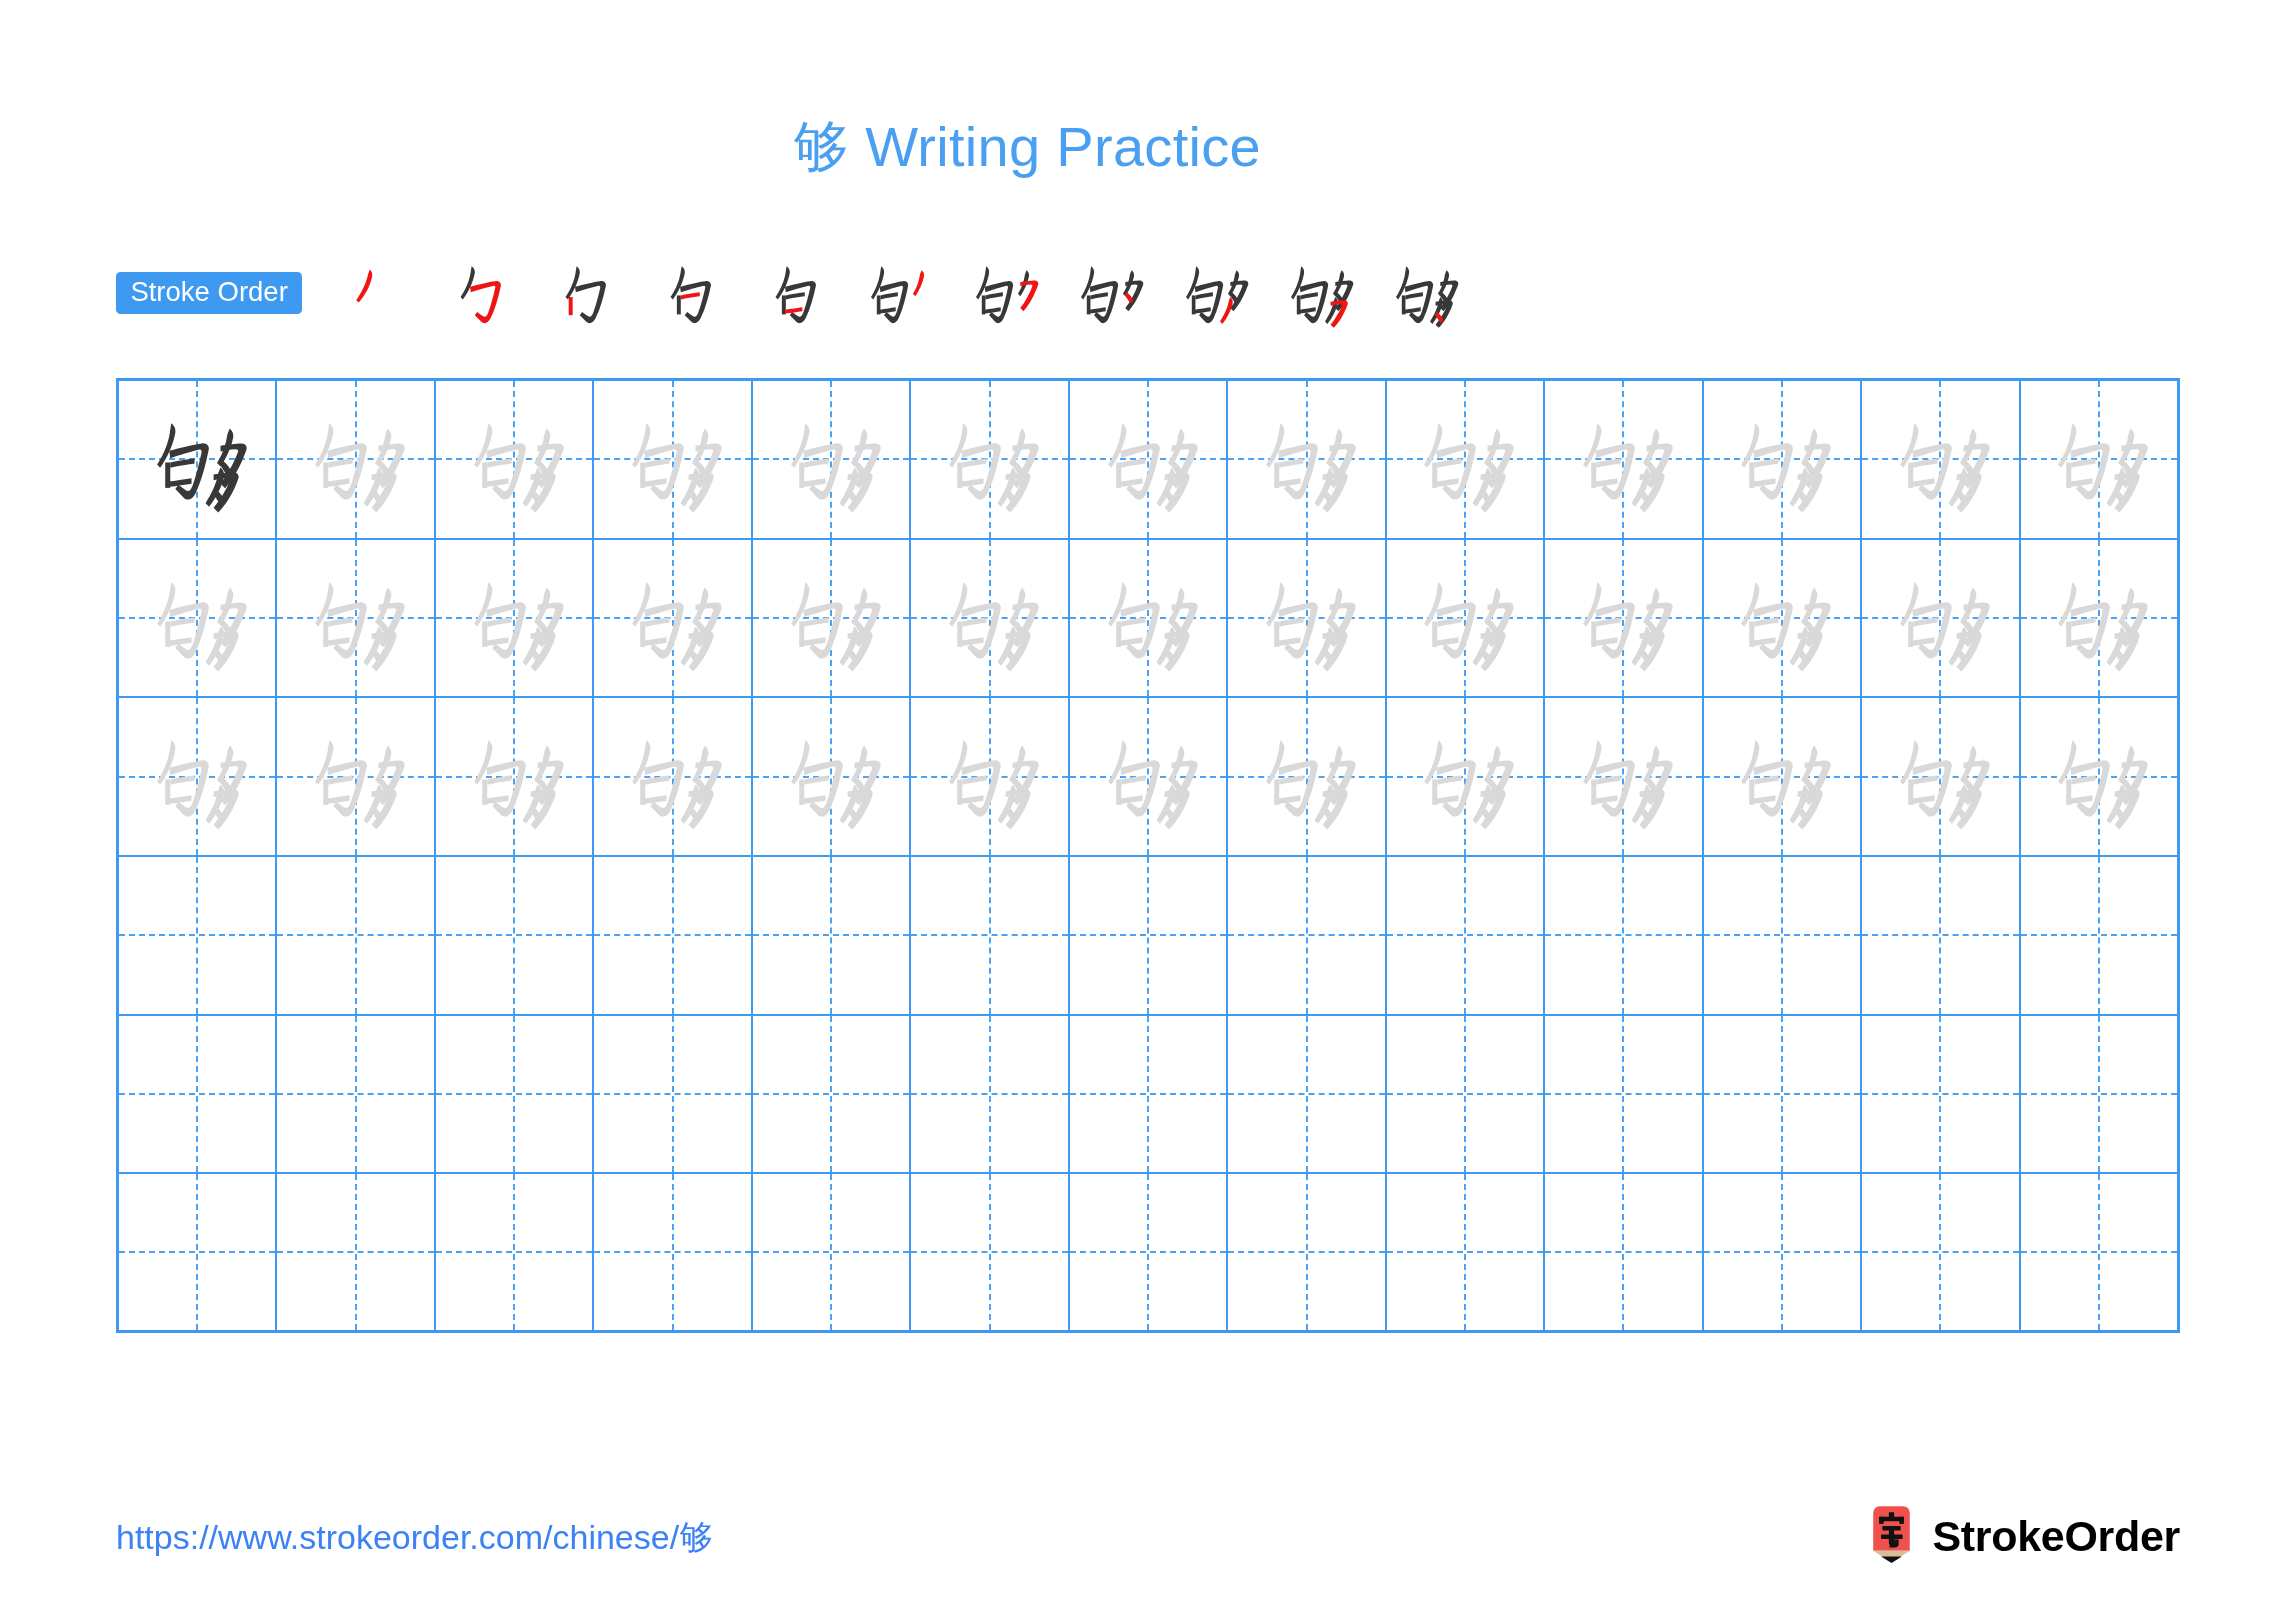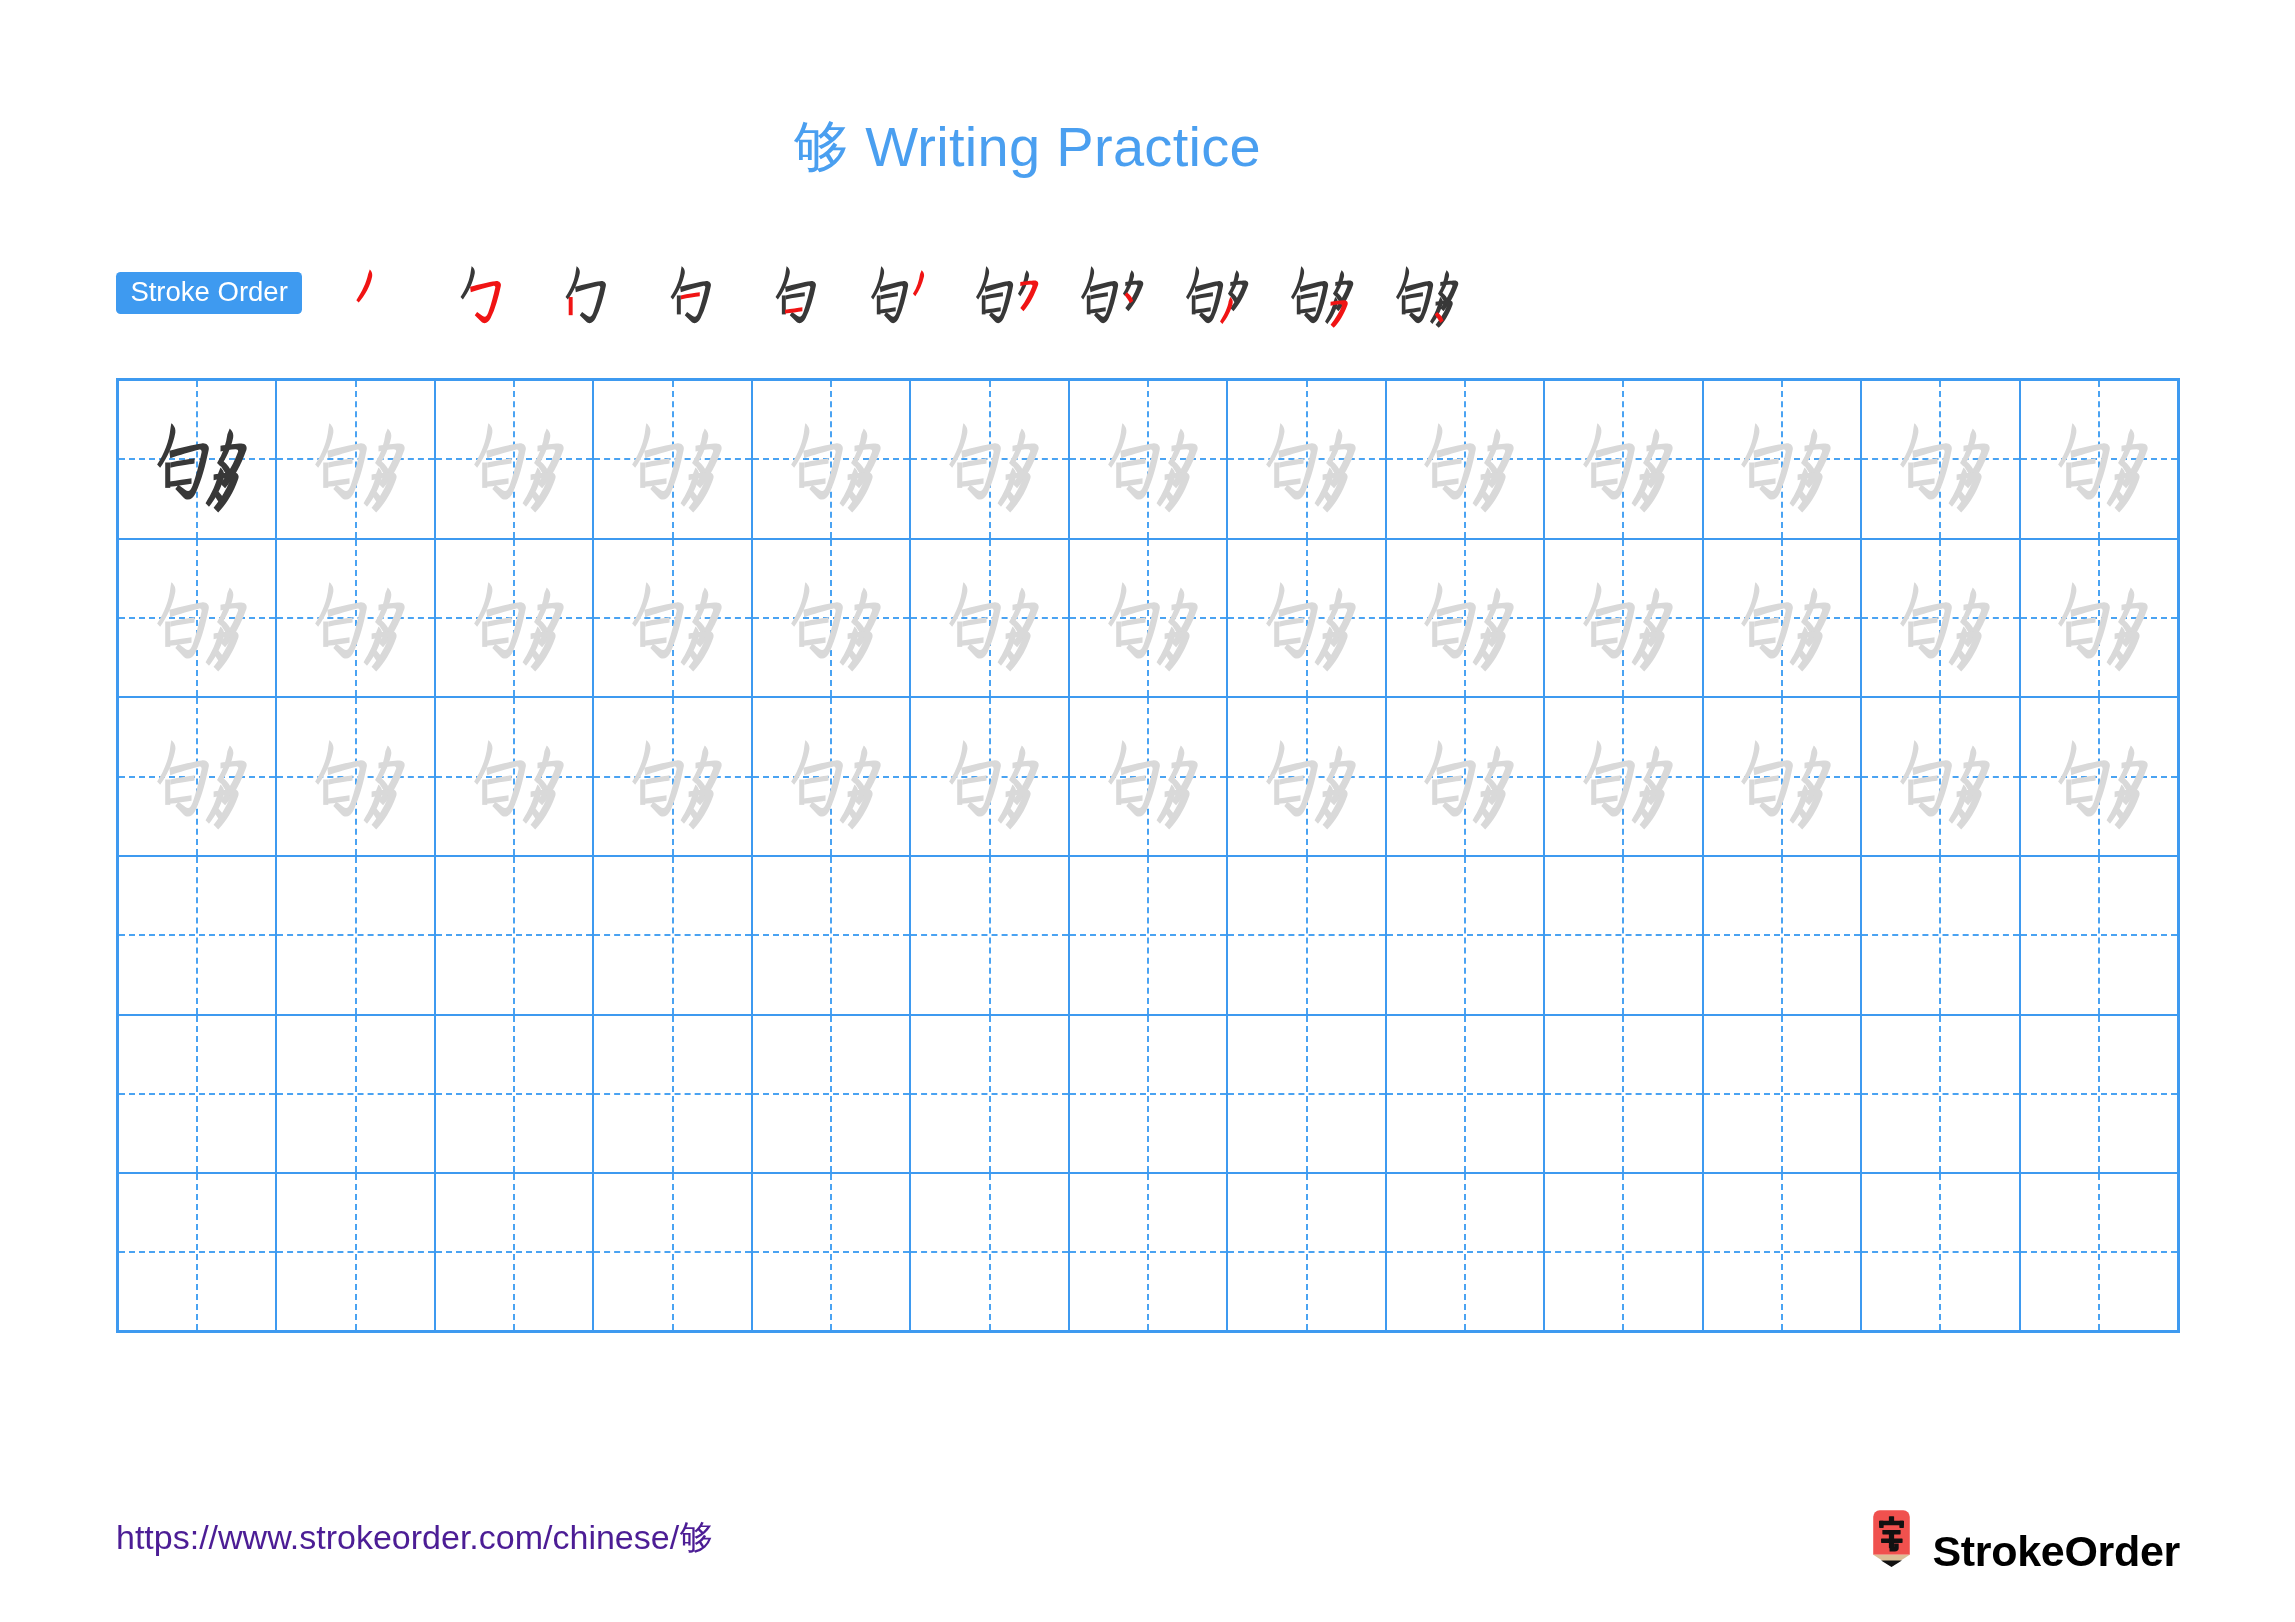--- a/index.html
+++ b/index.html
@@ -133,31 +133,31 @@
   .cell .glyph svg { display:block; width: 115px; height: 115px; }
   .glyph-dark svg .s { fill: #383838; }
   .glyph-light svg .s { fill: #d9d9d9; }
 
   
   .footer-url {
     position: absolute;
     left: 116px;
     top: 1515px;
     font-size: 34px;
-    color: #4c1d95;
+    color: #3b82f6;
     white-space: nowrap;
   }
   .footer-url .han { font-family: "DejaVu Sans", sans-serif; }
 
   .brand {
     position: absolute;
     right: 115px;
     top: 1500px;
     display: flex;
-    align-items: flex-end;
+    align-items: center;
     height: 73px;
   }
   .brand-mark {
     width: 47px;
     height: 64px;
     margin-right: 17px;
     flex: none;
   }
   .brand-name {
     font-size: 43px;

